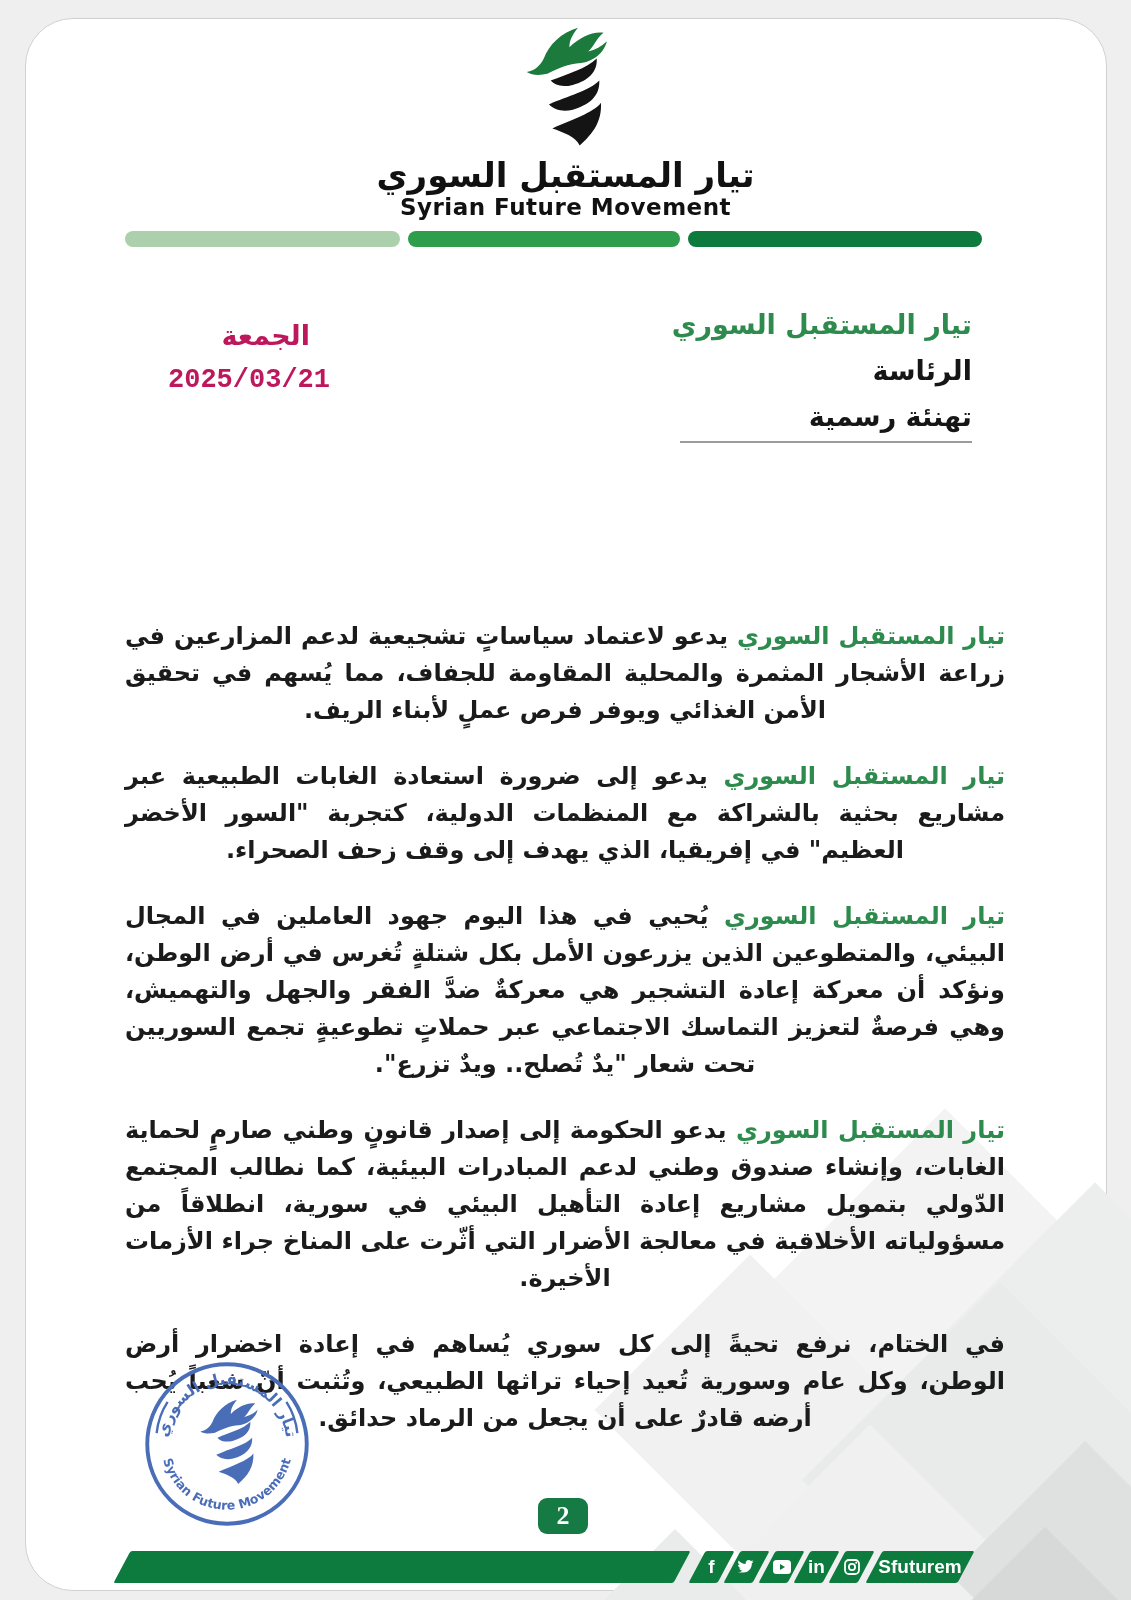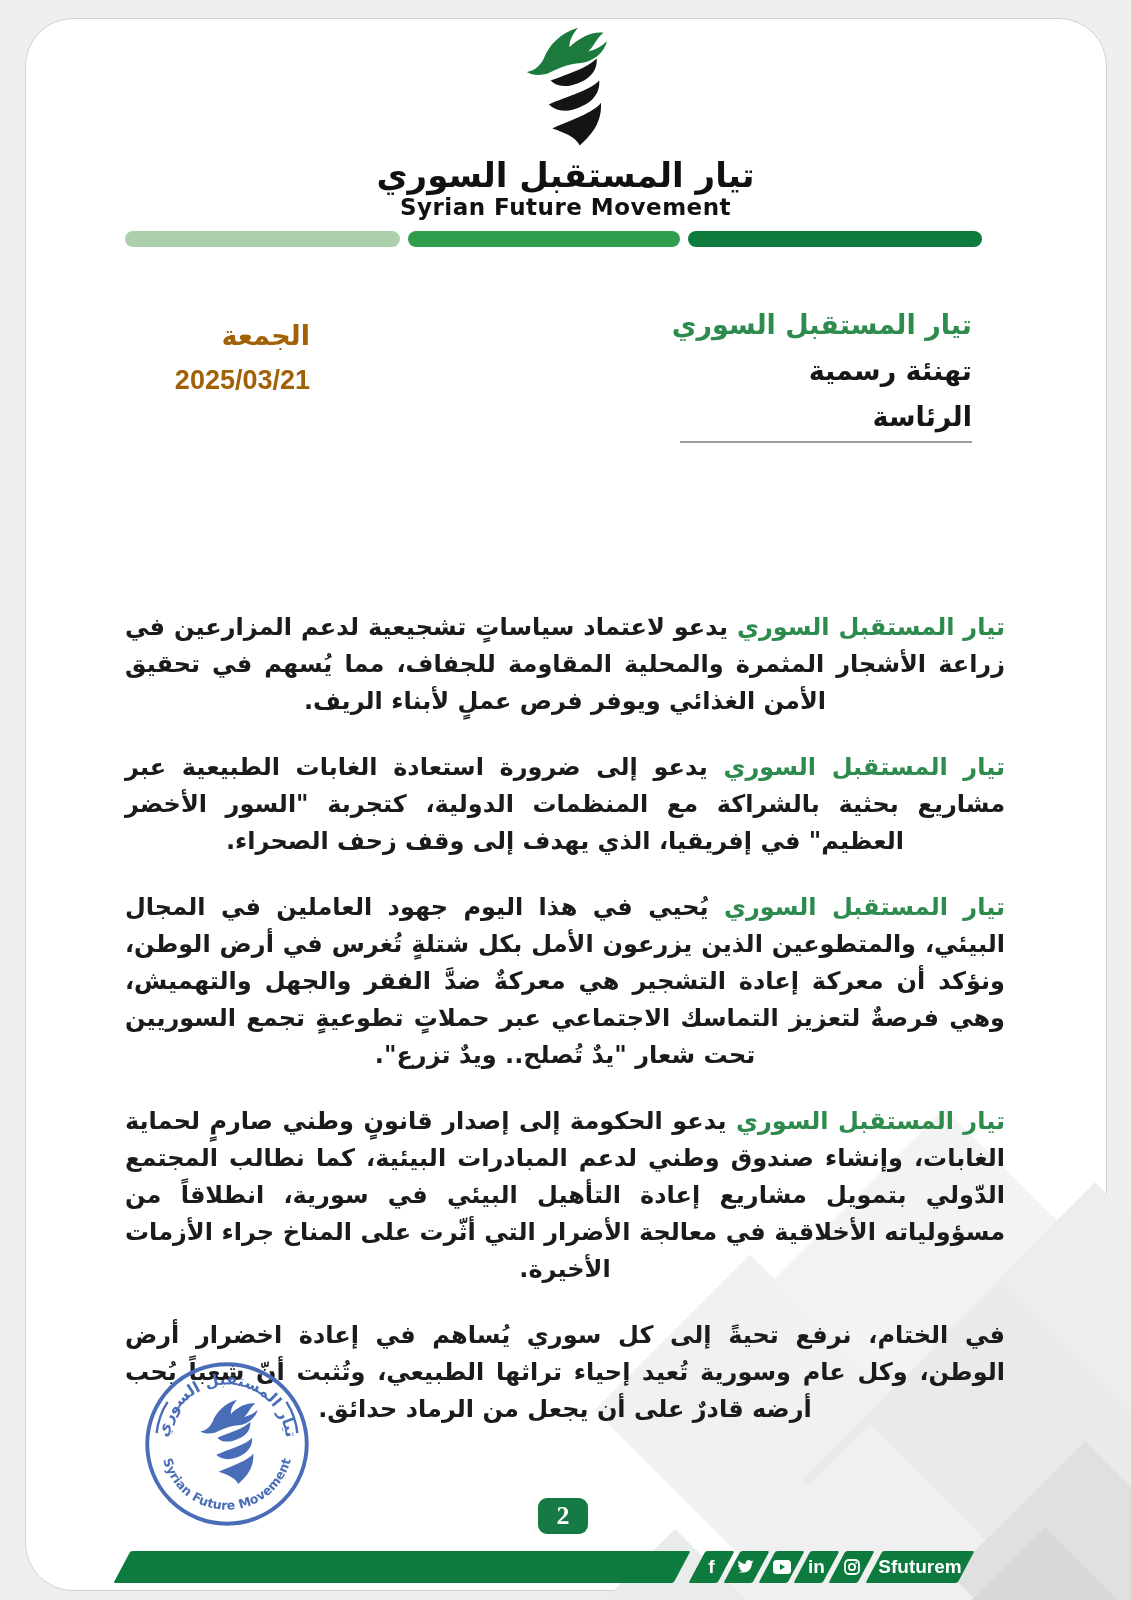--- a/index.html
+++ b/index.html
@@ -28,32 +28,32 @@
   .logo-en{font-size:23px;font-weight:bold;color:#111;letter-spacing:0.5px;line-height:26px;}
   
   .seg{position:absolute;top:231px;height:16px;border-radius:8px;}
   .seg1{left:125px;width:275px;}
   .seg2{left:408px;width:272px;}
   .seg3{left:688px;width:294px;}
   
   .hdr-right{position:absolute;top:302px;right:159px;text-align:right;direction:rtl;
              font-size:27px;font-weight:bold;color:#161616;line-height:46px;}
   .hdr-org{color:#2e8b4e;}
-  .hdr-left{position:absolute;top:314px;left:168px;width:142px;text-align:right;direction:rtl;
-            font-size:27px;font-weight:bold;color:#a16207;line-height:44px;}
-  .hdr-date{font-family:Liberation Sans, sans-serif;font-weight:bold;direction:ltr;}
+  .hdr-left{position:absolute;top:314px;left:168px;width:142px;direction:rtl;
+            font-size:27px;font-weight:bold;color:#be185d;line-height:44px;}
+  .hdr-date{font-family:Liberation Mono, monospace;font-weight:bold;direction:ltr;}
   .hdr-rule{position:absolute;top:441px;left:680px;width:292px;height:2px;background:#9b9d9c;}
   
   .doc-title{position:absolute;top:474px;left:0;width:1131px;text-align:center;
              font-size:37px;font-weight:bold;color:#1e8a4a;direction:rtl;}
   
   .body-text{position:absolute;top:606px;right:126px;width:880px;direction:rtl;
              font-size:24px;font-weight:bold;color:#1b1b1b;line-height:37px;
              text-align:justify;text-align-last:center;}
-  .para{margin:3px 0 29px 0;}
+  .para{margin:12px 0 29px 0;}
   .lead{color:#2e8b4e;}
   
   .stamp-svg{position:absolute;left:141px;top:1358px;width:172px;height:172px;}
   .stamp-blue{fill:#4a6db8;}
   .stamp-stroke{stroke:#4a6db8;fill:none;}
   
   .page-num{position:absolute;left:538px;top:1498px;width:50px;height:36px;border-radius:9px;
             background:#157a43;color:#fff;font-family:"Liberation Serif", serif;
             font-size:26px;font-weight:bold;text-align:center;line-height:36px;}
   
@@ -98,22 +98,22 @@
     <div class="logo-ar">تيار المستقبل السوري</div>
     <div class="logo-en">Syrian Future Movement</div>
   </div>
 
   <div class="seg seg1" style="background:#abd0ab;"></div>
   <div class="seg seg2" style="background:#2f9e4c;"></div>
   <div class="seg seg3" style="background:#0d7a3e;"></div>
 
   <div class="hdr-right">
     <div class="hdr-org">تيار المستقبل السوري</div>
+    <div>الرئاسة</div>
     <div>تهنئة رسمية</div>
-    <div>الرئاسة</div>
   </div>
   <div class="hdr-left">
     <div>الجمعة</div>
     <div class="hdr-date">2025/03/21</div>
   </div>
   <div class="hdr-rule"></div>
 
 
   <div class="body-text">
     <p class="para"><span class="lead">تيار المستقبل السوري</span> <span>يدعو لاعتماد سياساتٍ تشجيعية لدعم المزارعين في زراعة الأشجار المثمرة والمحلية المقاومة للجفاف، مما يُسهم في تحقيق الأمن الغذائي ويوفر فرص عملٍ لأبناء الريف.</span></p>

